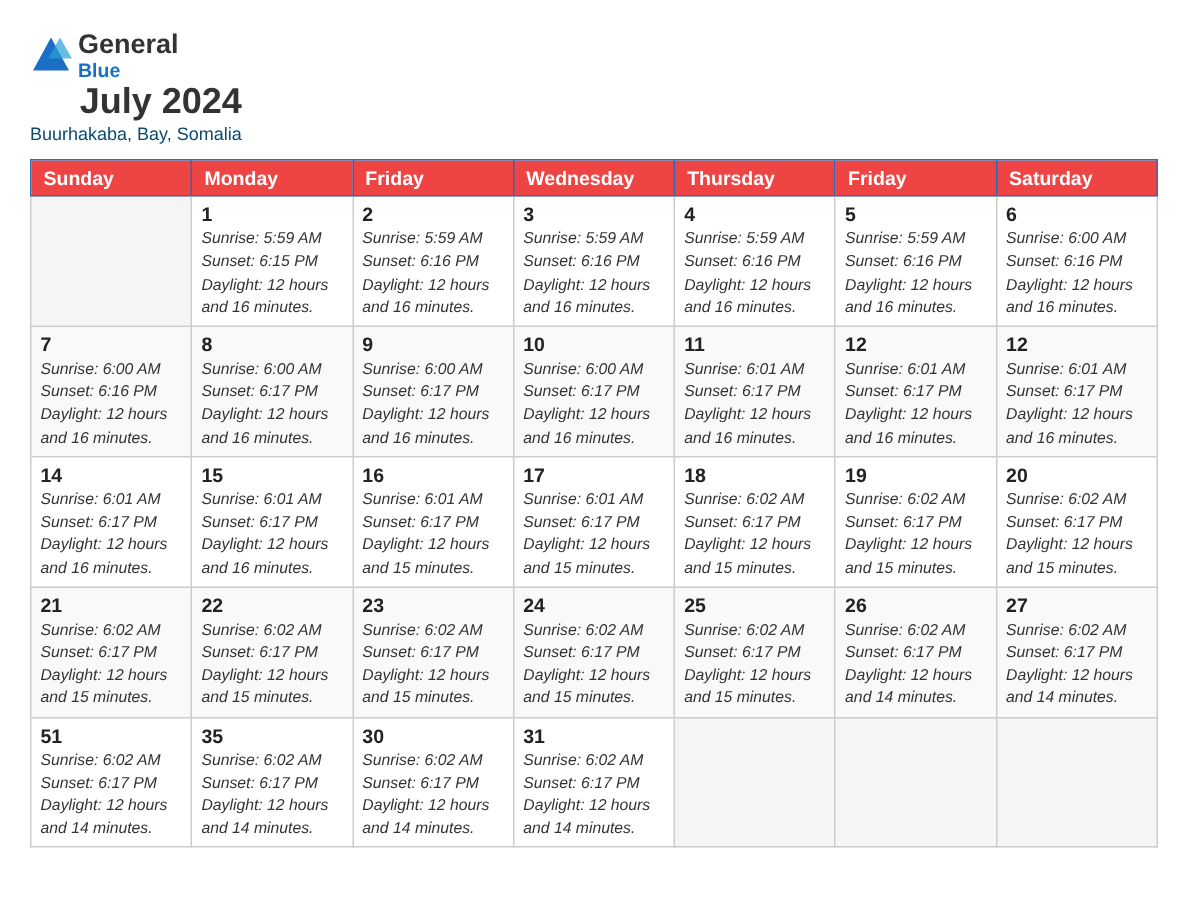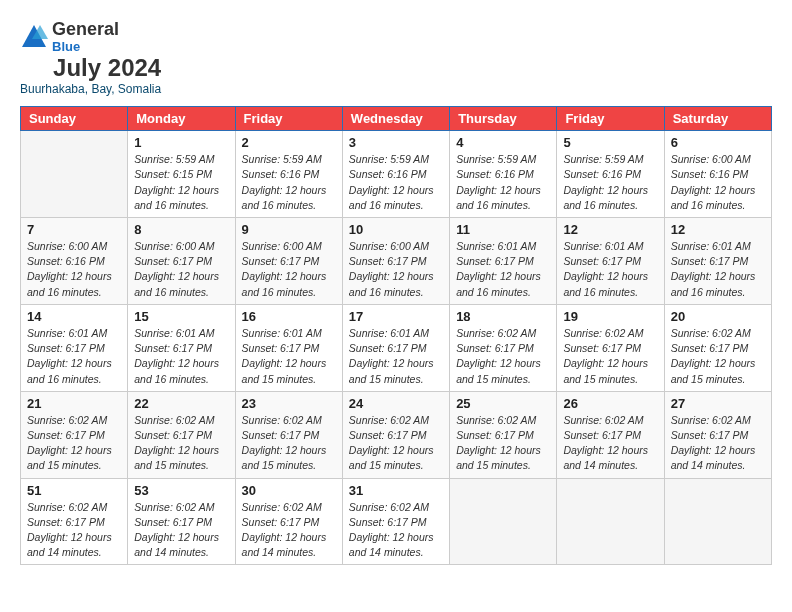--- a/index.html
+++ b/index.html
@@ -243,21 +243,21 @@
           <span class="day-number">27</span>
           <div class="day-info">Sunrise: 6:02 AM<br>Sunset: 6:17 PM<br>Daylight: 12 hours and 14 minutes.</div>
         </td>
       </tr>
       <tr>
         <td>
           <span class="day-number">51</span>
           <div class="day-info">Sunrise: 6:02 AM<br>Sunset: 6:17 PM<br>Daylight: 12 hours and 14 minutes.</div>
         </td>
         <td>
-          <span class="day-number">53</span>
+          <span class="day-number">35</span>
           <div class="day-info">Sunrise: 6:02 AM<br>Sunset: 6:17 PM<br>Daylight: 12 hours and 14 minutes.</div>
         </td>
         <td>
           <span class="day-number">30</span>
           <div class="day-info">Sunrise: 6:02 AM<br>Sunset: 6:17 PM<br>Daylight: 12 hours and 14 minutes.</div>
         </td>
         <td>
           <span class="day-number">31</span>
           <div class="day-info">Sunrise: 6:02 AM<br>Sunset: 6:17 PM<br>Daylight: 12 hours and 14 minutes.</div>
         </td>

